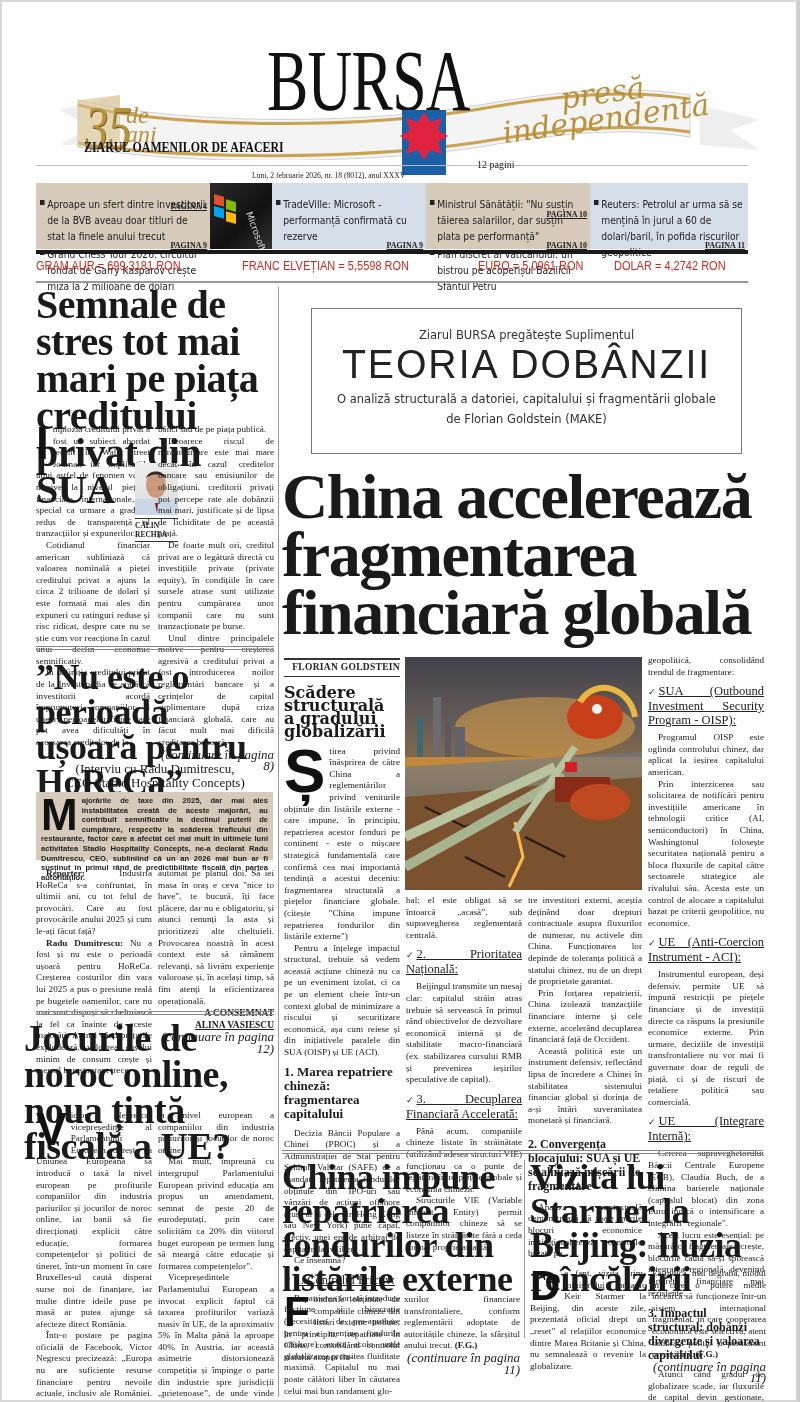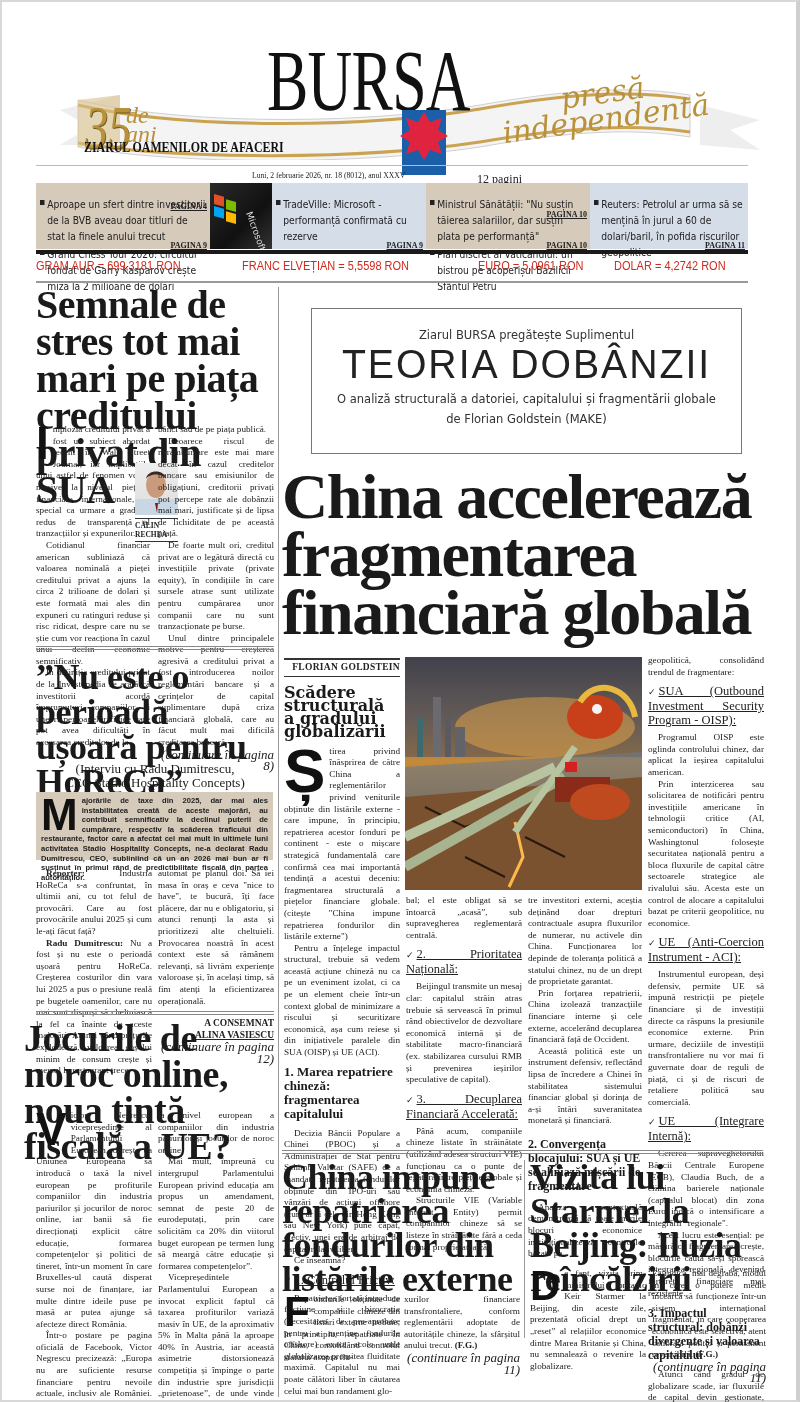--- a/index.html
+++ b/index.html
@@ -11,21 +11,21 @@
 .ribbon{position:absolute;left:60px;top:65px;width:700px;height:95px}
 .burst{position:absolute;left:267px;top:38px;font-family:"Liberation Serif",serif;font-size:86px;line-height:86px;color:#111;transform:scaleX(0.72);transform-origin:left top;letter-spacing:-1px}
 .logo-box{position:absolute;left:402px;top:110px;width:44px;height:65px;background:#1a5fa8}
 .logo-star{position:absolute;left:400px;top:112px;width:48px;height:48px}
 .tagline{position:absolute;left:84px;top:139px;font-size:14.5px;font-weight:bold;letter-spacing:0px;transform:scaleX(0.82);transform-origin:left top;white-space:nowrap;color:#111}
 .ani35{position:absolute;left:85px;top:92px;font-size:62px;color:#b8913a;font-style:italic;transform:scaleX(0.75);transform-origin:left top;text-shadow:1px 1px 0 #6d5420}
 .deani{position:absolute;left:126px;top:106px;font-size:24px;line-height:19px;color:#b8913a;font-style:italic}
 .presa{position:absolute;left:500px;top:80px;font-size:30px;line-height:26px;color:#b8913a;font-style:italic;font-family:"DejaVu Serif",serif;text-align:center;transform:rotate(-8deg)}
 .dateline{position:absolute;left:36px;top:165px;width:712px;border-top:1px solid #bbb}
 .date{position:absolute;left:252px;top:170px;font-size:9px;color:#222;transform:scaleX(0.85);transform-origin:left top;white-space:nowrap}
-.pages{position:absolute;left:477px;top:172px;font-size:12px;color:#222}
+.pages{position:absolute;left:477px;top:159px;font-size:10px;color:#222}
 
 .teasers{position:absolute;left:36px;top:183px;width:712px;height:66px;display:flex}
 .t{font-family:"DejaVu Sans",sans-serif;font-size:10.2px;line-height:16px;color:#222;padding:14px 3px 0 4px;position:relative}
 .t.b{background:#d6cabb}.t.g{background:#d5dde8}
 .t .it{display:block;padding-left:8px;position:relative;transform:scaleX(0.9);transform-origin:left top;width:111%}
 .t .it:before{content:"";position:absolute;left:0;top:3px;width:5px;height:5px;background:#222}
 .pg{font-family:"Liberation Serif",serif;font-weight:bold;font-size:8px;text-decoration:underline;position:absolute;right:3px}
 .msimg{width:62px;height:66px;background:linear-gradient(135deg,#2a2a2a,#111 60%,#333)}
 .rule-thick{position:absolute;left:36px;top:250px;width:712px;height:4px;background:#1a1a1a}
 .rates{position:absolute;left:36px;top:259px;width:712px;height:18px;font-family:"Liberation Sans",sans-serif;font-weight:normal;color:#d02a1e;font-size:12.5px}
@@ -164,21 +164,21 @@
       <span class="drop" style="font-size:44px;margin-top:1px">M</span>
       <span>ajorările de taxe din 2025, dar mai ales instabilitatea creată de aceste majorări, au contribuit semnificativ la declinul puterii de cumpărare, respectiv la scăderea traficului din restaurante, factor care a afectat cel mai mult în ultimele luni activitatea Stadio Hospitality Concepts, ne-a declarat Radu Dumitrescu, CEO, subliniind că un an 2026 mai bun ar fi susținut în primul rând de predictibilitate fiscală din partea autorităților.</span>
     </div>
   </div>
   <div class="body abs" style="left:36px;top:868px;width:116px">
     <p><b>Reporter:</b><span> Industria HoReCa s-a confruntat, în ultimii ani, cu tot felul de provocări. Care au fost provocările anului 2025 și cum le-ați făcut față?</span></p>
     <p><b>Radu Dumitrescu:</b><span> Nu a fost și nu este o perioadă ușoară pentru HoReCa. Creșterea costurilor din vara lui 2025 a pus o presiune reală pe bugetele oamenilor, care nu mai sunt dispuși să cheltuiască la fel ca înainte de aceste majorări. Atunci când prețurile explodează, valoarea coșului minim de consum crește și mersul la restaurant trece</span></p>
   </div>
   <div class="body abs" style="left:158px;top:868px;width:116px">
     <span>automat pe planul doi. Să iei masa în oraș e ceva "nice to have", te bucură, îți face plăcere, dar nu e obligatoriu, și atunci renunți la asta și prioritizezi alte cheltuieli. Provocarea noastră în acest context este să rămânem relevanți, să livrăm experiențe valoroase și, în același timp, să fim atenți la eficientizarea operațională.</span>
-    <div style="text-align:right;font-weight:bold;font-size:9.5px;margin-top:10px;line-height:12px">
+    <div style="text-align:right;font-weight:bold;font-size:9.5px;line-height:12px">
       <span>A CONSEMNAT</span><br>
       <span style="text-decoration:underline">ALINA VASIESCU</span>
     </div>
     <div class="cont">(continuare în pagina 12)</div>
   </div>
 </article>
 <div class="dbl" style="left:36px;top:1011px;width:238px"></div>
 
 <article>
   <h2 class="h1 abs" style="left:24px;top:1020px;width:240px;font-size:38px;line-height:36px">Jocurile de noroc online, noua țintă fiscală a UE?</h2>

